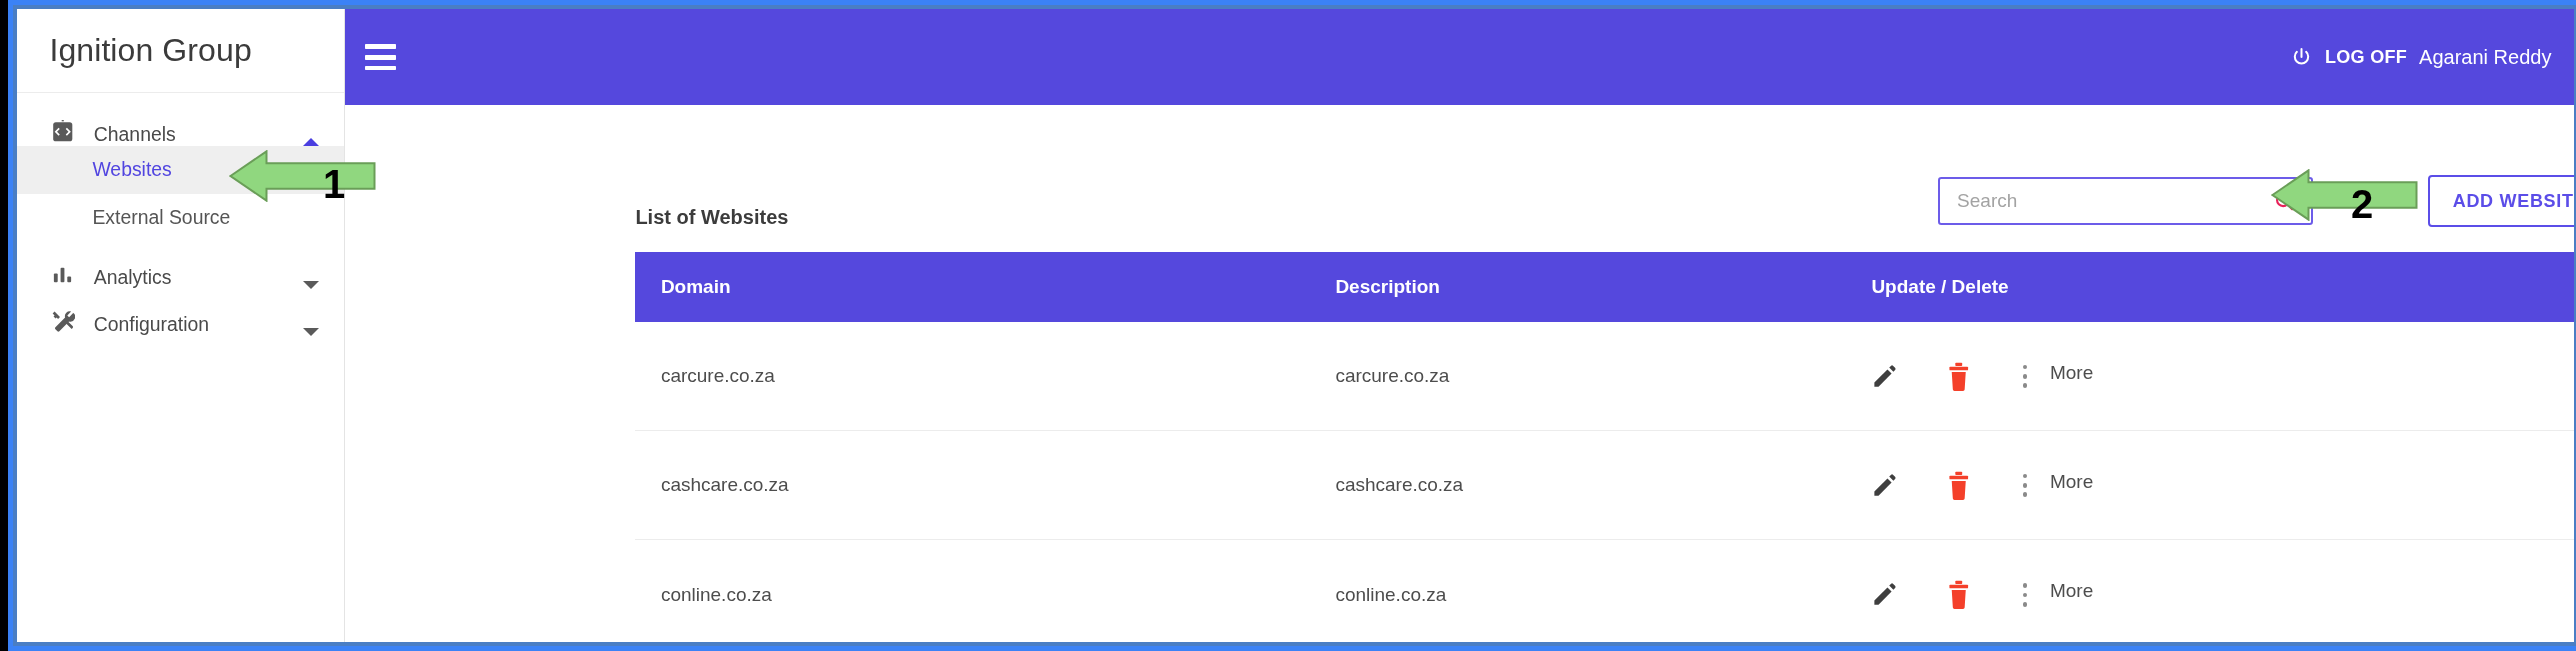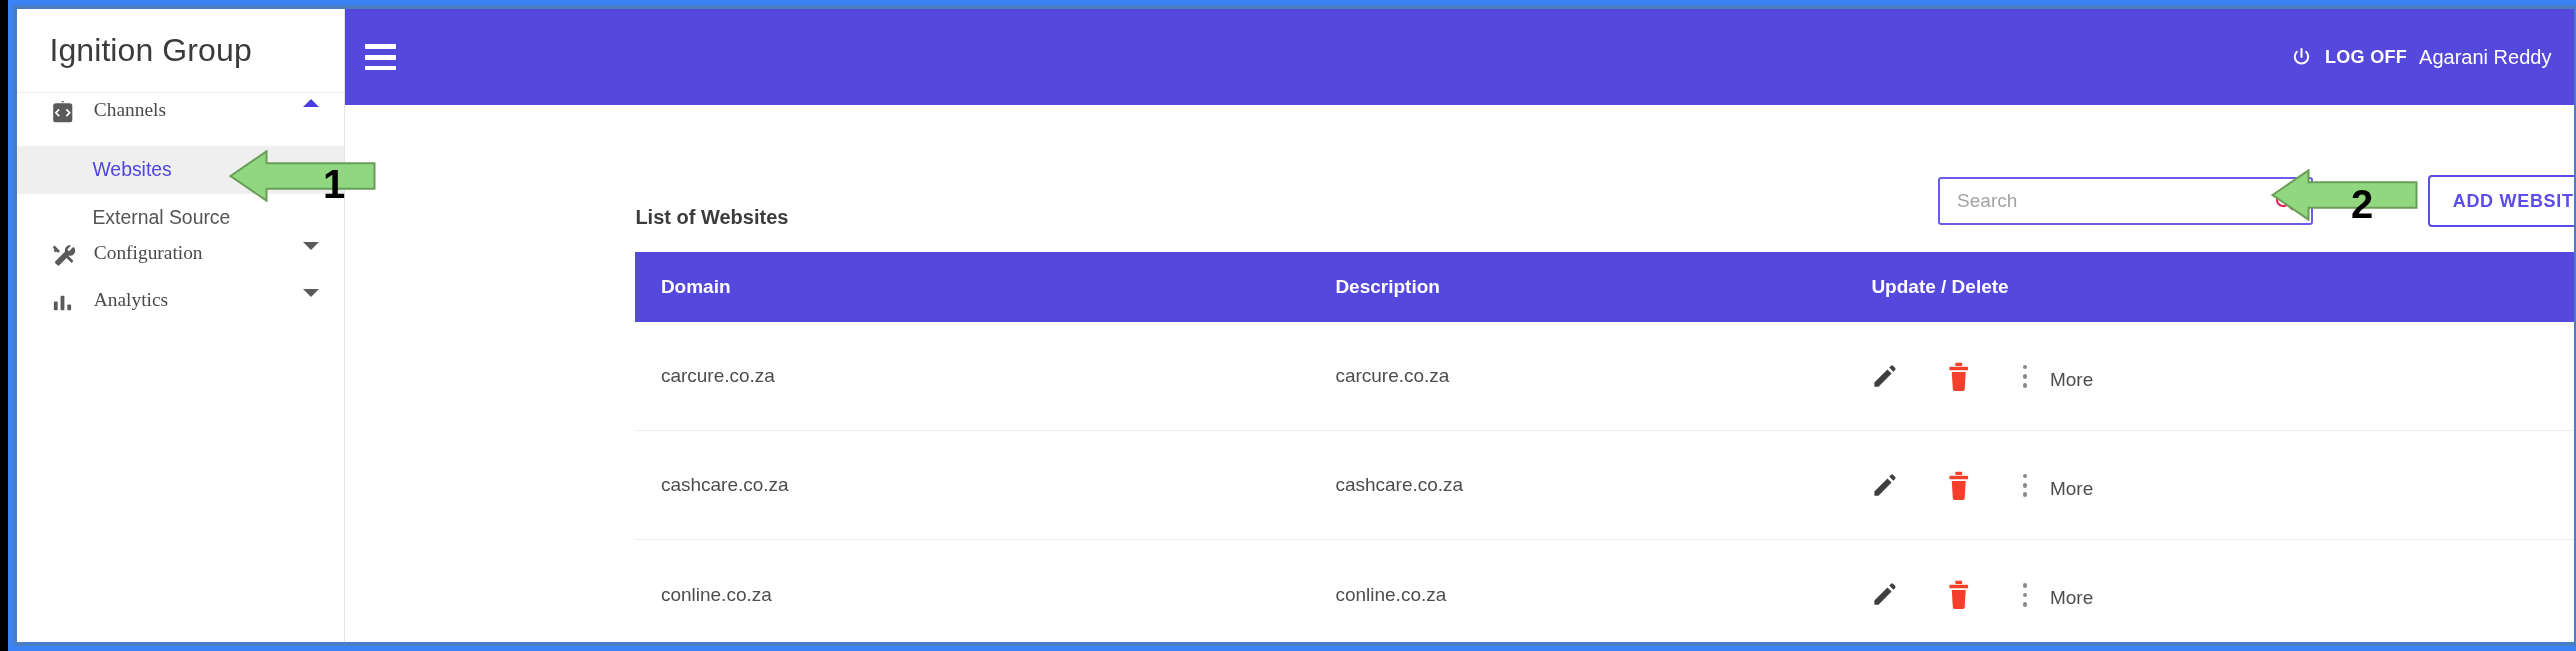--- a/index.html
+++ b/index.html
@@ -45,26 +45,25 @@
     border-bottom: 0.7px solid #ececec;
   }
   .brand-title {
     font-size: 32px;
     color: #3b3b3b;
     font-weight: 400;
     letter-spacing: 0.1px;
   }
   .nav { padding-top: 5.4px; }
   .nav-group {
-    display: flex; align-items: flex-start;
+    display: flex; align-items: flex-end;
     height: 47px;
     padding: 0 25.5px 0 31px;
     cursor: pointer;
     position: relative;
-    font-family: Liberation Serif, serif;
   }
   .nav-group .ico {
     width: 28px; height: 28px;
     display: flex; align-items: center; justify-content: center;
     flex: 0 0 28px;
     color: #5a5a5a;
   }
   .nav-group .ico svg { display: block; }
   .nav-label {
     margin-left: 17.4px;
@@ -208,21 +207,21 @@
     display: flex; align-items: center;
     height: 109px;
     border-bottom: 1.3px solid #ececec;
     font-size: 19px;
     color: #4d4d4d;
   }
   .tbl-row:last-child { border-bottom: 0; }
   .c-domain { width: 700px; padding-left: 25.5px; }
   .c-desc   { width: 536px; }
   .c-act    { width: 469px; display: flex; align-items: center; gap: 48px; }
-  .c-more   { flex: 1 1 auto; display: flex; align-items: flex-end; gap: 20px; }
+  .c-more   { flex: 1 1 auto; display: flex; align-items: flex-start; gap: 20px; }
 
   .icon-btn { cursor: pointer; display: block; }
   .pencil { width: 27px; height: 27px; }
   .trash  { width: 25.5px; height: 29.5px; }
   .kebab  {
     display: flex; flex-direction: column;
     gap: 4.7px; cursor: pointer; padding: 2.7px;
   }
   .kebab i {
     width: 4.7px; height: 4.7px; border-radius: 50%;
@@ -275,38 +274,38 @@
 
           <div class="nav-sub active">
             <span>Websites</span>
           </div>
           <div class="nav-sub">
             <span>External Source</span>
           </div>
 
           <div class="nav-group">
             <span class="ico">
-              <svg width="25.5" height="25.5" viewBox="0 0 24 24" fill="currentColor">
-                <path d="M2.5 4.2 4.3 2.4l5.1 5.1-1.8 1.8-1.3-1.3-1 1-2-2 1-1zM13.4 11.8l1.8-1.8 6.1 6.1c.5.5.5 1.3 0 1.8l-.9.9-6.4-6.4z"></path>
-                <path d="M21.6 4.1 18 7.7l-1.7-1.7 3.6-3.6a4.6 4.6 0 0 0-5.7 5.7l-9.1 9.1a1.3 1.3 0 0 0 0 1.8l1.9 1.9a1.3 1.3 0 0 0 1.8 0l9.1-9.1a4.6 4.6 0 0 0 3.7-8.3z"></path>
-              </svg>
-            </span>
-            <span class="nav-label">Configuration</span>
-            <span class="caret down"></span>
-          </div>
-
-          <div class="nav-group">
-            <span class="ico">
               <svg width="23" height="23" viewBox="0 0 24 24" fill="currentColor">
                 <rect x="3" y="11" width="4" height="9" rx="1"></rect>
                 <rect x="10" y="5" width="4" height="15" rx="1"></rect>
                 <rect x="17" y="14" width="4" height="6" rx="1"></rect>
               </svg>
             </span>
             <span class="nav-label">Analytics</span>
+            <span class="caret down"></span>
+          </div>
+
+          <div class="nav-group">
+            <span class="ico">
+              <svg width="25.5" height="25.5" viewBox="0 0 24 24" fill="currentColor">
+                <path d="M2.5 4.2 4.3 2.4l5.1 5.1-1.8 1.8-1.3-1.3-1 1-2-2 1-1zM13.4 11.8l1.8-1.8 6.1 6.1c.5.5.5 1.3 0 1.8l-.9.9-6.4-6.4z"></path>
+                <path d="M21.6 4.1 18 7.7l-1.7-1.7 3.6-3.6a4.6 4.6 0 0 0-5.7 5.7l-9.1 9.1a1.3 1.3 0 0 0 0 1.8l1.9 1.9a1.3 1.3 0 0 0 1.8 0l9.1-9.1a4.6 4.6 0 0 0 3.7-8.3z"></path>
+              </svg>
+            </span>
+            <span class="nav-label">Configuration</span>
             <span class="caret down"></span>
           </div>
 
 
         </nav>
       </aside>
 
       <header class="topbar">
         <div class="hamburger">
           <span></span>

